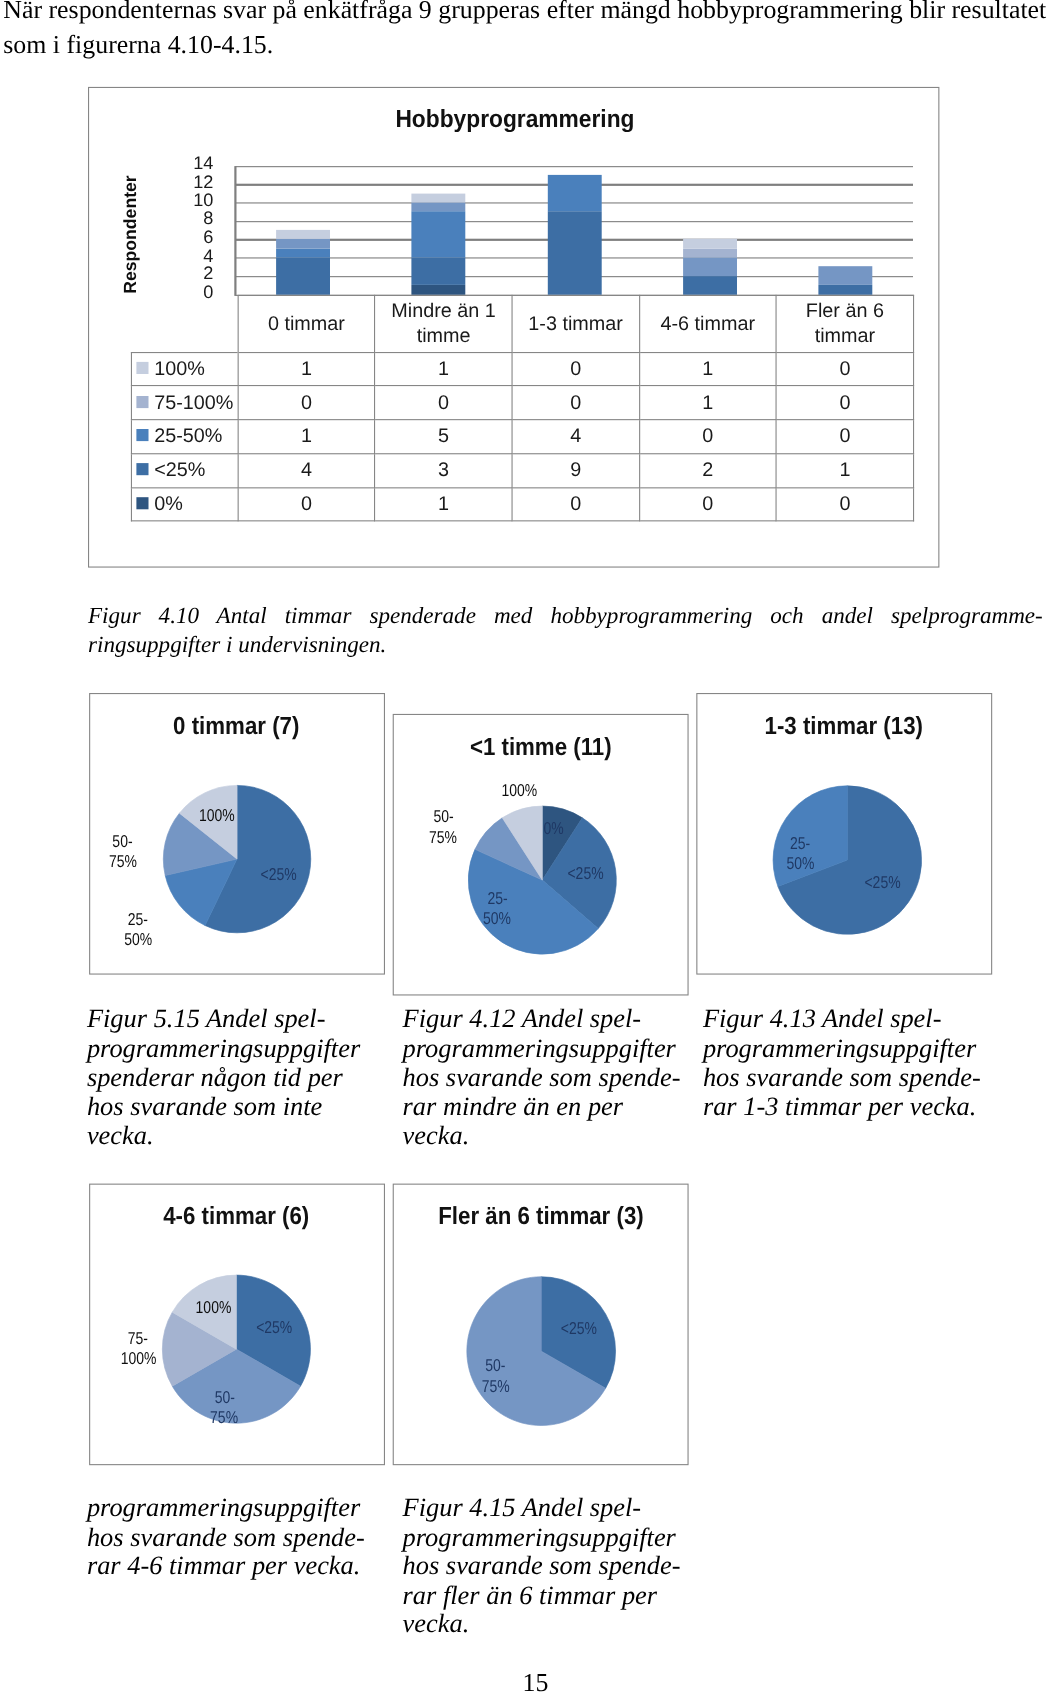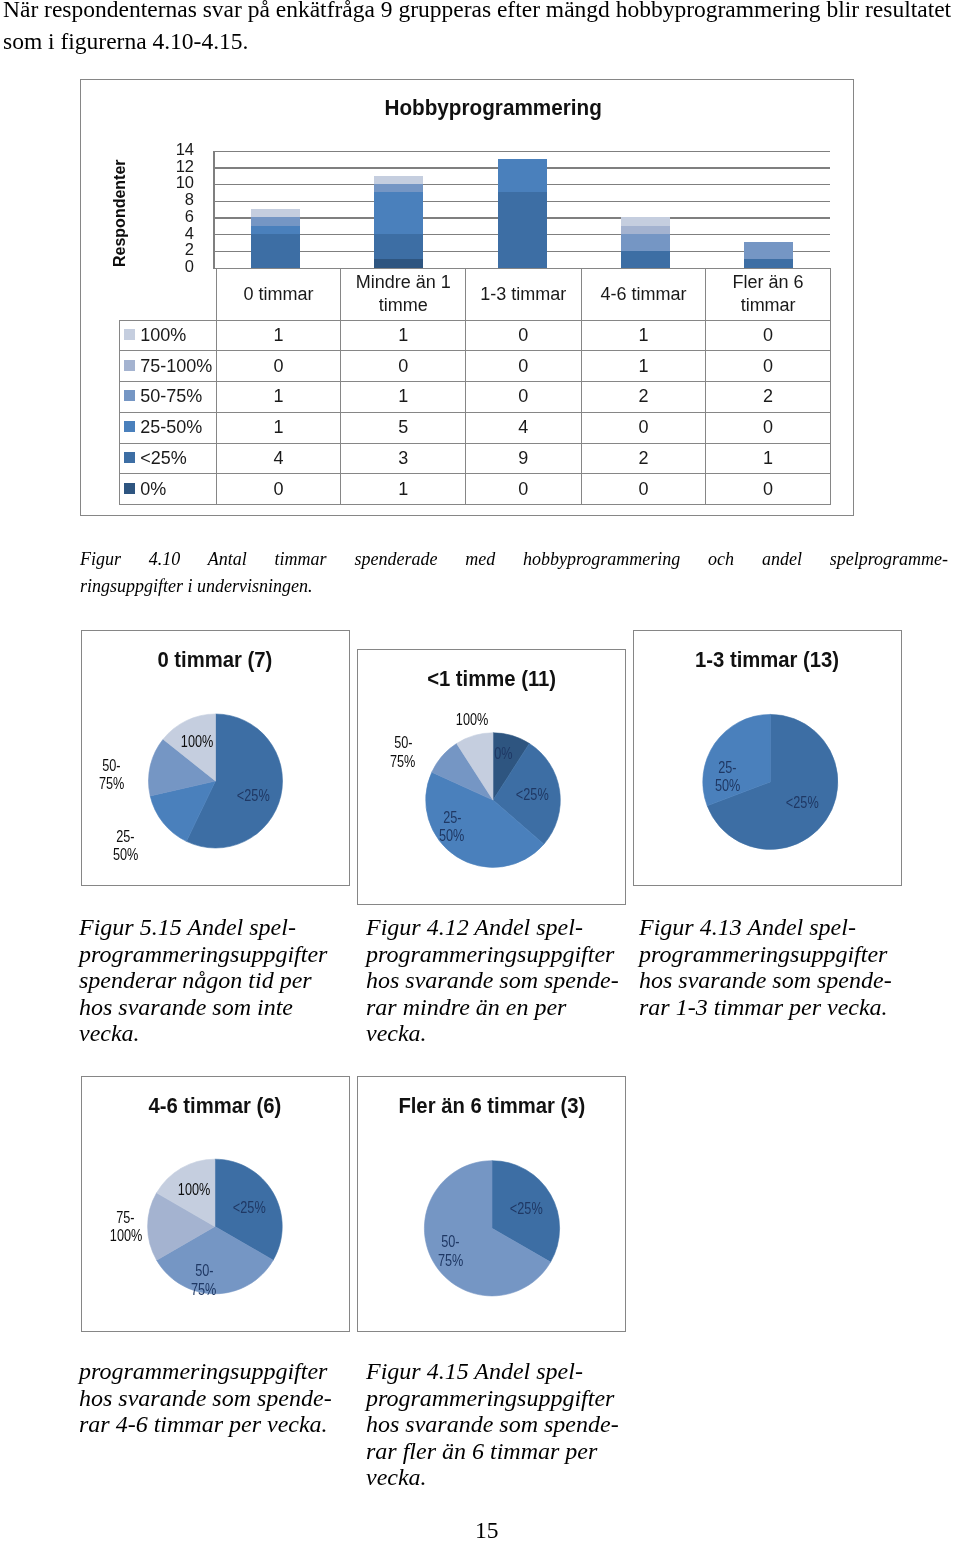--- a/index.html
+++ b/index.html
@@ -24,21 +24,21 @@
             font-size:22.5px;color:#111111;text-align:center;white-space:nowrap;}
   .pietitle > span{display:inline-block;transform:scaleX(0.9);}
   .pielabel{position:absolute;font-family:"Liberation Sans",sans-serif;font-size:15.7px;
             color:#1F3864;text-align:center;line-height:18.5px;white-space:nowrap;}
   .pielabel > span{display:inline-block;transform:scaleX(0.81);}
 
   
   #barchart{left:80px;top:79px;width:774px;height:437px;}
   #bartitle{position:absolute;left:1px;top:17px;width:773px;text-align:center;
             font-family:"Liberation Sans",sans-serif;font-weight:bold;font-size:22.5px;color:#111111;
-            line-height:1;margin-left:25px;}
+            line-height:1;}
   #bartitle > span{display:inline-block;transform:scaleX(0.92);}
   #yaxislabel{position:absolute;font-family:"Liberation Sans",sans-serif;font-weight:bold;
               font-size:16px;color:#0d0d0d;white-space:nowrap;
               left:29px;top:81px;width:20px;height:106px;
               writing-mode:vertical-rl;transform:rotate(180deg);
               line-height:20px;text-align:center;}
   .ytick{position:absolute;font-family:"Liberation Sans",sans-serif;font-size:16.5px;color:#1a1a1a;
          text-align:right;line-height:1;}
   #plotarea{position:absolute;}
   .gridline{position:absolute;height:1.4px;background:#7f7f7f;}
@@ -56,21 +56,21 @@
   .datarow td{height:29.8px;}
 
   
   #pie1{left:80.5px;top:629.5px;width:269px;height:256px;}
   #pie2{left:357px;top:629.5px;width:269px;height:256px;margin-top:19px;}
   #pie3{left:633px;top:629.5px;width:269px;height:256px;}
   #pie4{left:80.5px;top:1075.5px;width:269px;height:256px;}
   #pie5{left:357px;top:1075.5px;width:269px;height:256px;}
 
   
-  #cap410{left:80px;top:546px;width:868px;text-align:justify;font-size:18px;}
+  #cap410{left:80px;top:546px;width:868px;text-align:justify;font-size:21px;}
   .tline{white-space:nowrap;}
   #cap411{left:79px;top:914px;width:250px;}
   #cap412{left:366px;top:914px;width:252px;}
   #cap413{left:639px;top:914px;width:262px;}
   #cap414{left:79px;top:1358px;width:252px;}
   #cap415{left:366px;top:1358px;width:250px;}
   #pageno{left:475px;top:1519px;}
 </style>
 </head>
 <body>
@@ -150,28 +150,20 @@
           </tr>
           <tr class="datarow">
             <td class="legendcell"><span class="swatch" style="background: rgb(164, 179, 208);"></span><span>75-100%</span></td>
             <td>0</td>
             <td>0</td>
             <td>0</td>
             <td>1</td>
             <td>0</td>
           </tr>
           <tr class="datarow">
-            <td class="legendcell"><span class="swatch" style="background: rgb(117, 150, 196);"></span><span>50-75%</span></td>
-            <td>1</td>
-            <td>1</td>
-            <td>0</td>
-            <td>2</td>
-            <td>2</td>
-          </tr>
-          <tr class="datarow">
             <td class="legendcell"><span class="swatch" style="background: rgb(74, 128, 188);"></span><span>25-50%</span></td>
             <td>1</td>
             <td>5</td>
             <td>4</td>
             <td>0</td>
             <td>0</td>
           </tr>
           <tr class="datarow">
             <td class="legendcell"><span class="swatch" style="background: rgb(61, 110, 164);"></span><span>&lt;25%</span></td>
             <td>4</td>

